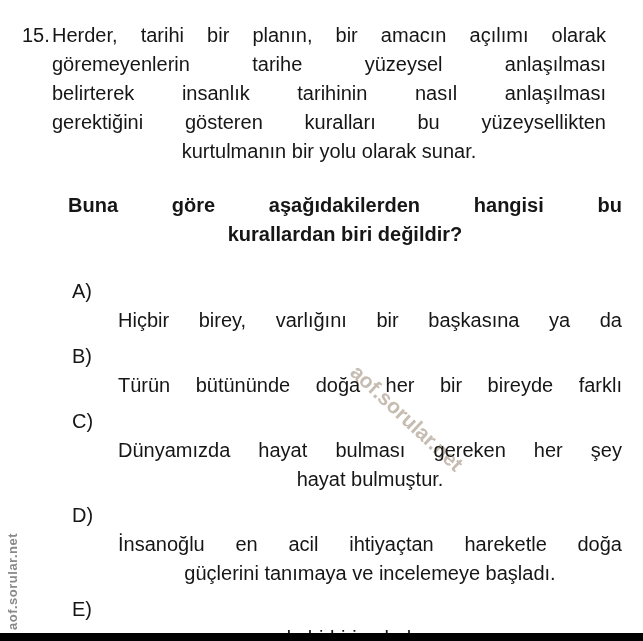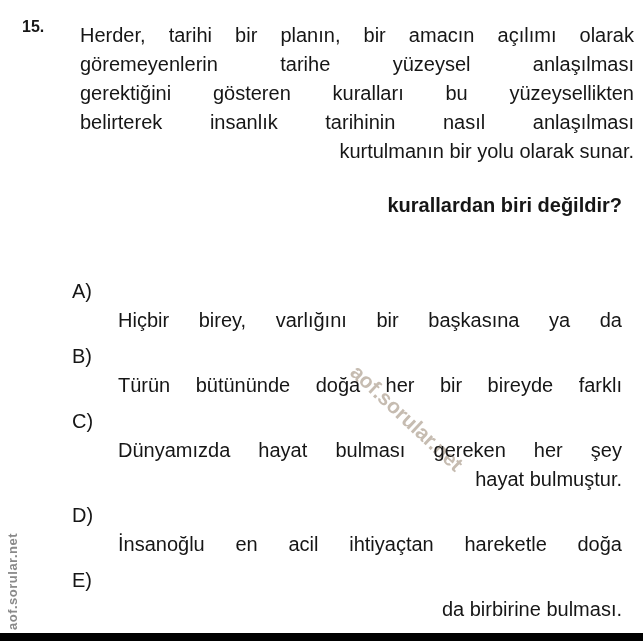--- a/index.html
+++ b/index.html
@@ -6,33 +6,33 @@
   html, body { background: #ffffff; }
   .page {
     position: relative;
     width: 643px;
     height: 641px;
     background: #ffffff;
     font-family: "Liberation Sans", sans-serif;
     color: #161616;
     overflow: hidden;
   }
-  .ln { font-size: 20px; line-height: 29px; text-align: right; white-space: nowrap; }
+  .ln { font-size: 20px; line-height: 29px; text-align: center; white-space: nowrap; }
   .j  { white-space: normal; text-align: justify; text-align-last: justify; }
 
   .qnum {
     position: absolute;
-    left: 22px; top: 12px;
-    font-size: 16px; line-height: 29px;
-    font-weight: bold;
+    left: 22px; top: 21px;
+    font-size: 20px; line-height: 29px;
+    font-weight: normal;
     z-index: 2;
   }
   .qpara {
     position: absolute;
-    left: 80px; top: 21px; width: 554px;
+    left: 52px; top: 21px; width: 554px;
     z-index: 2;
   }
   .prompt {
     position: absolute;
     left: 68px; top: 191px; width: 554px;
     font-weight: bold;
     z-index: 2;
   }
   .prompt .ul { text-underline-offset: 3px; }
 
@@ -85,26 +85,27 @@
 <div class="page">
 
   <div class="wm-diag">aof.sorular.net</div>
   <div class="wm-left">aof.sorular.net</div>
 
   <div class="qnum">15.</div>
 
   <div class="qpara">
     <div class="ln j">Herder, tarihi bir planın, bir amacın açılımı olarak</div>
     <div class="ln j">göremeyenlerin tarihe yüzeysel anlaşılması</div>
+    <div class="ln j">belirterek insanlık tarihinin nasıl anlaşılması</div>
     <div class="ln j">gerektiğini gösteren kuralları bu yüzeysellikten</div>
-    <div class="ln j">belirterek insanlık tarihinin nasıl anlaşılması</div>
     <div class="ln">kurtulmanın bir yolu olarak sunar.</div>
   </div>
 
   <div class="prompt">
+    <div class="ln j">Buna göre aşağıdakilerden hangisi bu</div>
     <div class="ln"><span>kurallardan biri </span><span class="ul">değildir</span><span>?</span></div>
   </div>
 
   <div class="options">
 
     <div class="opt">
       <div class="letter">A)</div>
       <div class="otext">
         <div class="ln j">Hiçbir birey, varlığını bir başkasına ya da</div>
       </div>
@@ -122,20 +123,21 @@
       <div class="otext">
         <div class="ln j">Dünyamızda hayat bulması gereken her şey</div>
         <div class="ln">hayat bulmuştur.</div>
       </div>
     </div>
 
     <div class="opt">
       <div class="letter">D)</div>
       <div class="otext">
         <div class="ln j">İnsanoğlu en acil ihtiyaçtan hareketle doğa</div>
+        <div class="ln">güçlerini tanımaya ve incelemeye başladı.</div>
       </div>
     </div>
 
     <div class="opt">
       <div class="letter">E)</div>
       <div class="otext">
         <div class="ln">da birbirine bulması.</div>
       </div>
     </div>
 

